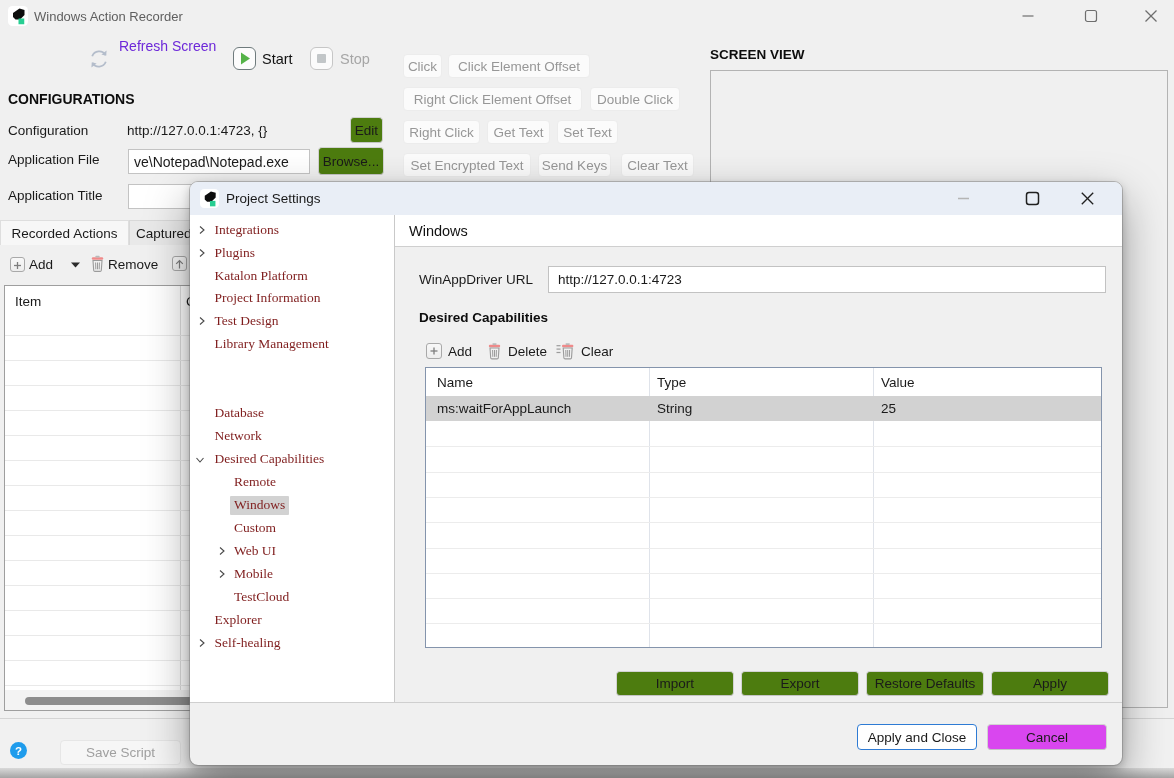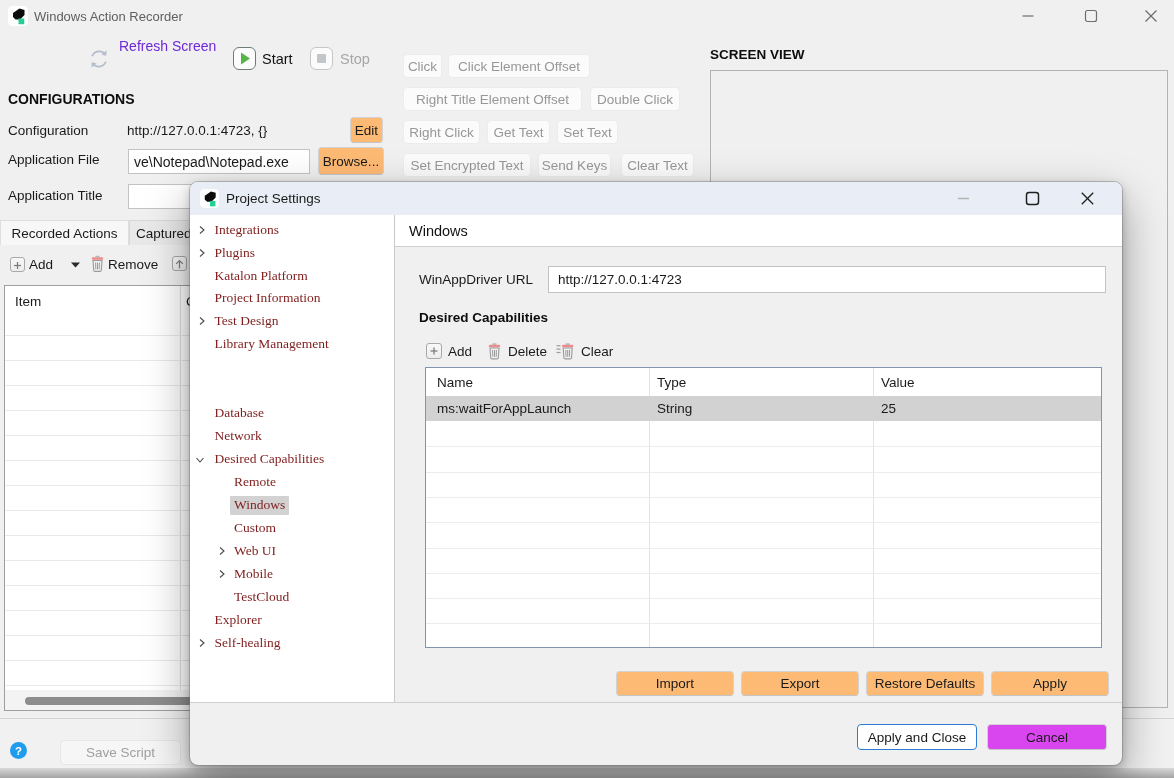--- a/index.html
+++ b/index.html
@@ -1,21 +1,21 @@
 <!DOCTYPE html>
 <html><head>
 <meta charset="utf-8">
 <style>
   * { margin:0; padding:0; box-sizing:border-box; }
   html,body { width:1174px; height:778px; overflow:hidden; }
   body { font-family:"Liberation Sans", sans-serif; background:#f0f0f0; position:relative; color:#1a1a1a; }
   .abs { position:absolute; }
   .lbl { font-size:13.5px; color:#1a1a1a; white-space:nowrap; }
   .btn { display:flex; align-items:center; justify-content:center; font-size:13.5px;
-         background:#fdba74; border:1px solid #d2d2d2; border-bottom-color:#c4c4c4; border-radius:4px; color:#1a1a1a; white-space:nowrap;}
+         background:#4d7c0f; border:1px solid #d2d2d2; border-bottom-color:#c4c4c4; border-radius:4px; color:#1a1a1a; white-space:nowrap;}
   .btn-disabled { background:#fbfbfb; border:1px solid #ececec; color:#979797; }
   .input { background:#fff; border:1px solid #c3c3c3; font-size:14px; display:flex; align-items:center; overflow:hidden; white-space:nowrap; }
   
   #titlebar { left:0; top:0; width:1174px; height:32px; }
   #app-title { left:34px; top:0; height:32px; display:flex; align-items:center; font-size:13px; color:#5f5f5f; }
   
   .tab { display:flex; align-items:center; font-size:13.5px; }
   
   .trow { position:absolute; left:0; width:204px; height:23px; display:flex; align-items:center; font-size:13.5px; color:#7f1d1d; white-space:nowrap;font-family:Liberation Serif, serif; }
   .chev { position:absolute; width:10px; height:10px; }
@@ -66,21 +66,21 @@
 
 <div class="abs" style="left:310px;top:47px;width:23px;height:23px;border:1px solid #c6c6c6;border-radius:6px;background:#fbfbfb">
   <svg width="21" height="21" viewBox="0 0 21 21">
       <rect x="6" y="6" width="9" height="9" rx="1" fill="#c2c6c8"></rect>
     </svg>
 </div>
 <div class="abs" style="left:340px;top:46px;height:26px;display:flex;align-items:center;font-size:14.5px;color:#a6a6a6">Stop</div>
 
 <div class="abs btn btn-disabled" style="left:403px;top:54px;width:39px;height:24px">Click</div>
 <div class="abs btn btn-disabled" style="left:448px;top:54px;width:142px;height:24px">Click Element Offset</div>
-<div class="abs btn btn-disabled" style="left:403px;top:87px;width:179px;height:24px">Right Title Element Offset</div>
+<div class="abs btn btn-disabled" style="left:403px;top:87px;width:179px;height:24px">Right Click Element Offset</div>
 <div class="abs btn btn-disabled" style="left:590px;top:87px;width:90px;height:24px">Double Click</div>
 <div class="abs btn btn-disabled" style="left:403px;top:120px;width:77px;height:24px">Right Click</div>
 <div class="abs btn btn-disabled" style="left:487px;top:120px;width:63px;height:24px">Get Text</div>
 <div class="abs btn btn-disabled" style="left:557px;top:120px;width:61px;height:24px">Set Text</div>
 <div class="abs btn btn-disabled" style="left:403px;top:153px;width:128px;height:24px">Set Encrypted Text</div>
 <div class="abs btn btn-disabled" style="left:538px;top:153px;width:73px;height:24px">Send Keys</div>
 <div class="abs btn btn-disabled" style="left:621px;top:153px;width:73px;height:24px">Clear Text</div>
 
 <div class="abs" style="left:8px;top:91px;font-size:14px;font-weight:bold;color:#0d0d0d">CONFIGURATIONS</div>
 

